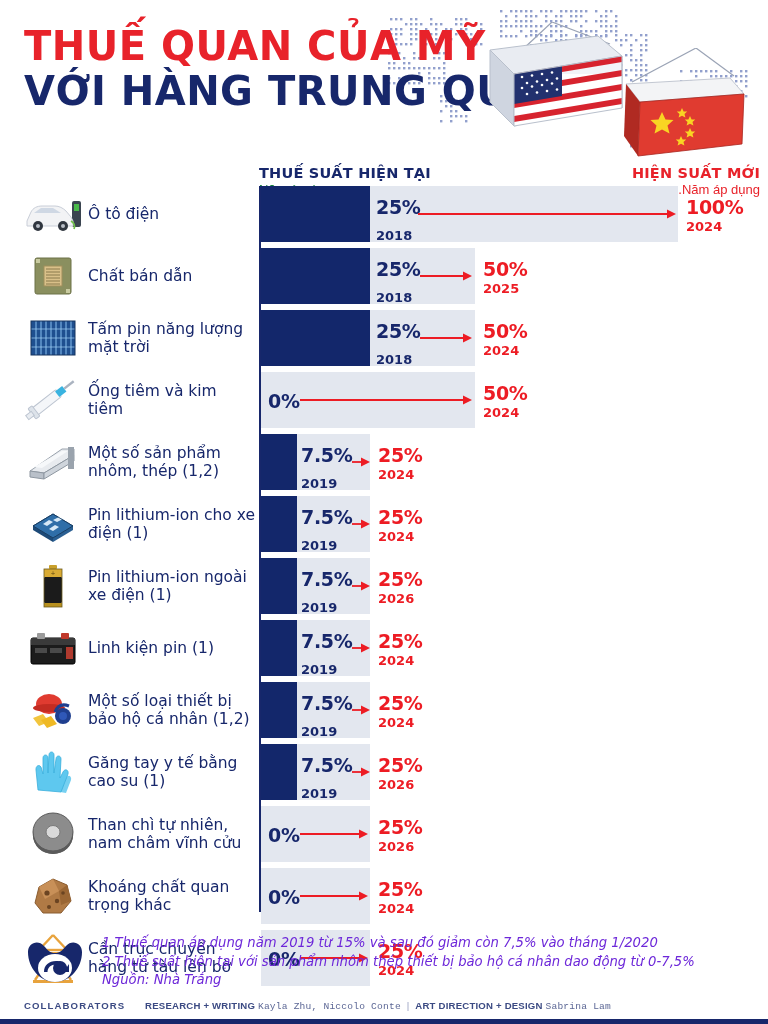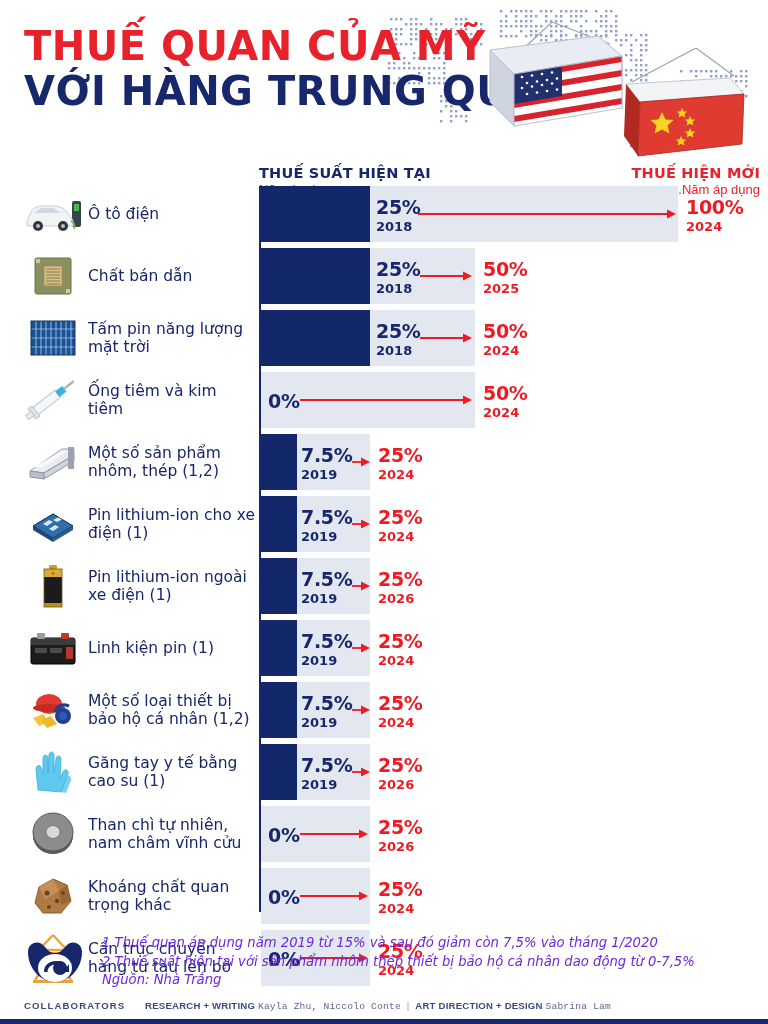--- a/index.html
+++ b/index.html
@@ -71,21 +71,21 @@
   }
   .bar-fill {
     position: absolute; background: #13276B; height: 100%; left: 0;
   }
 
   .old-val {
     position: absolute; color: #17276B; font-weight: 800;
     font-family: "DejaVu Sans", sans-serif; line-height: 1;
   }
   .old-pct { font-size: 19px; letter-spacing: -0.3px; }
-  .old-year { font-size: 13px; font-weight: 700; margin-top: 3px; }
+  .old-year { font-size: 13px; font-weight: 700; margin-top: 12px; }
 
   .new-val {
     position: absolute; color: #ED1C24; font-weight: 800;
     font-family: "DejaVu Sans", sans-serif; line-height: 1;
   }
   .new-pct { font-size: 19px; letter-spacing: -0.3px; }
   .new-year { font-size: 13px; font-weight: 700; margin-top: 3px; }
 
   .arrow-svg { position: absolute; }
 
@@ -790,21 +790,21 @@
       </g>
       <polygon points="30,54 134,46 132,96 28,108" fill="none" stroke="#A8251E" stroke-width="0.8"></polygon>
     </g>
   </svg>
 
   <div class="col-head-left">
     <div class="ch-title blue">THUẾ SUẤT HIỆN TẠI</div>
     <div class="ch-sub blue">Năm áp dụng</div>
   </div>
   <div class="col-head-right">
-    <div class="ch-title red">THUẾ HIỆN MỚI</div>
+    <div class="ch-title red">HIỆN SUẤT MỚI</div>
     <div class="ch-sub red">.Năm áp dụng</div>
   </div>
 
   <div id="chart">
     <div class="axis-line"></div>
 
   <div class="row" style="top: 0px; height: 56px;">
         <div class="row-icon" style="top: 0px; height: 56px;">
           <svg width="58" height="38" viewBox="0 0 58 38" xmlns="http://www.w3.org/2000/svg">
             <g>

